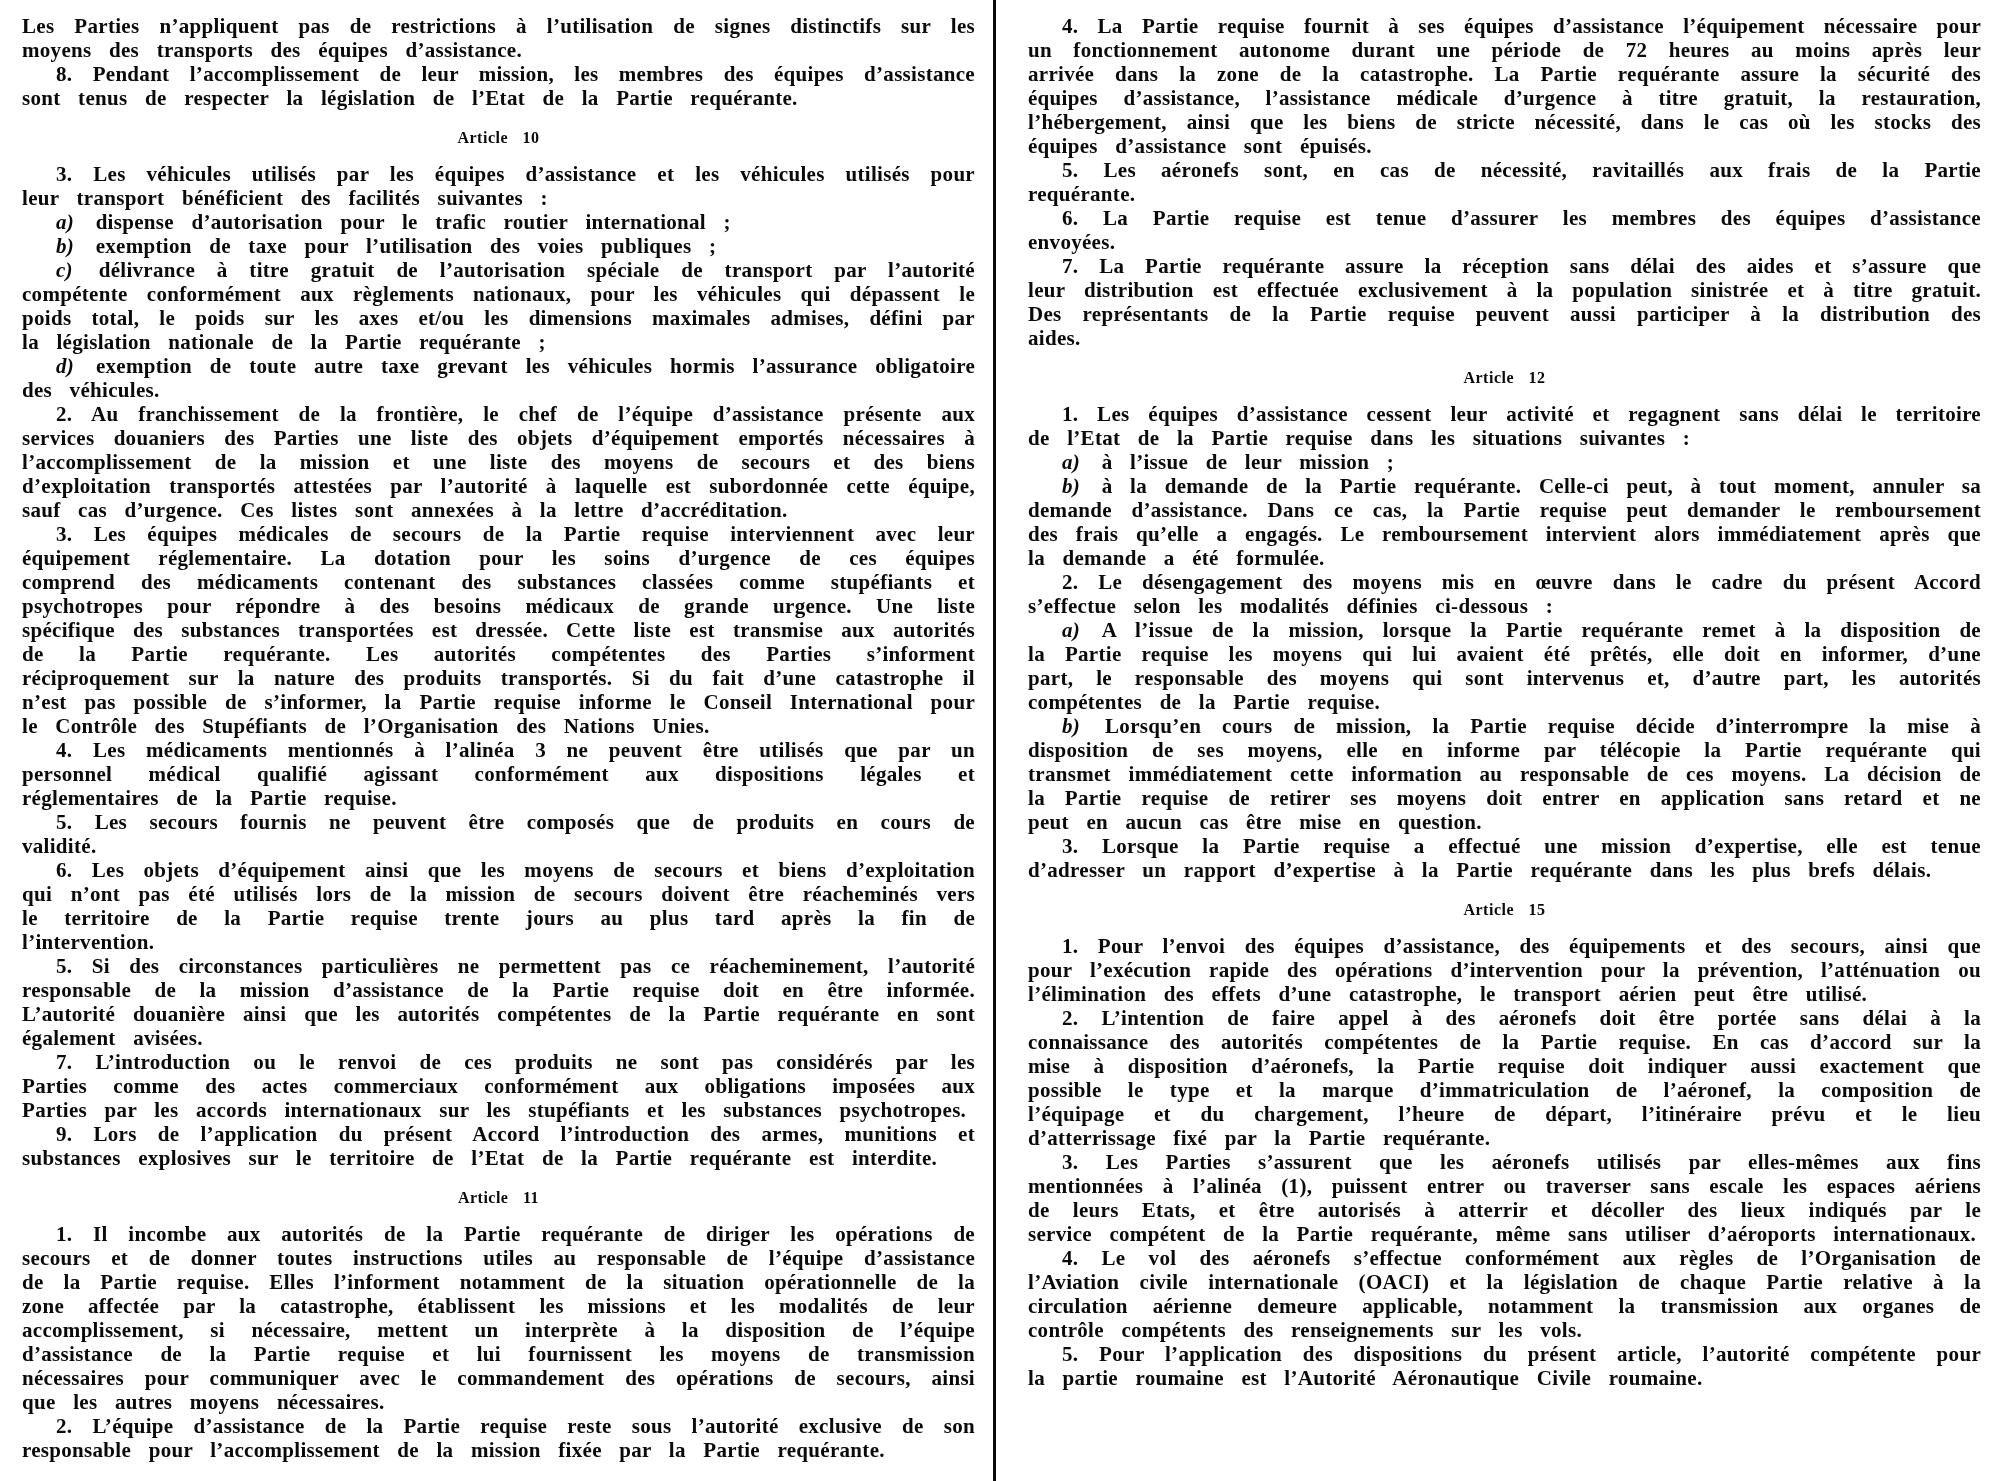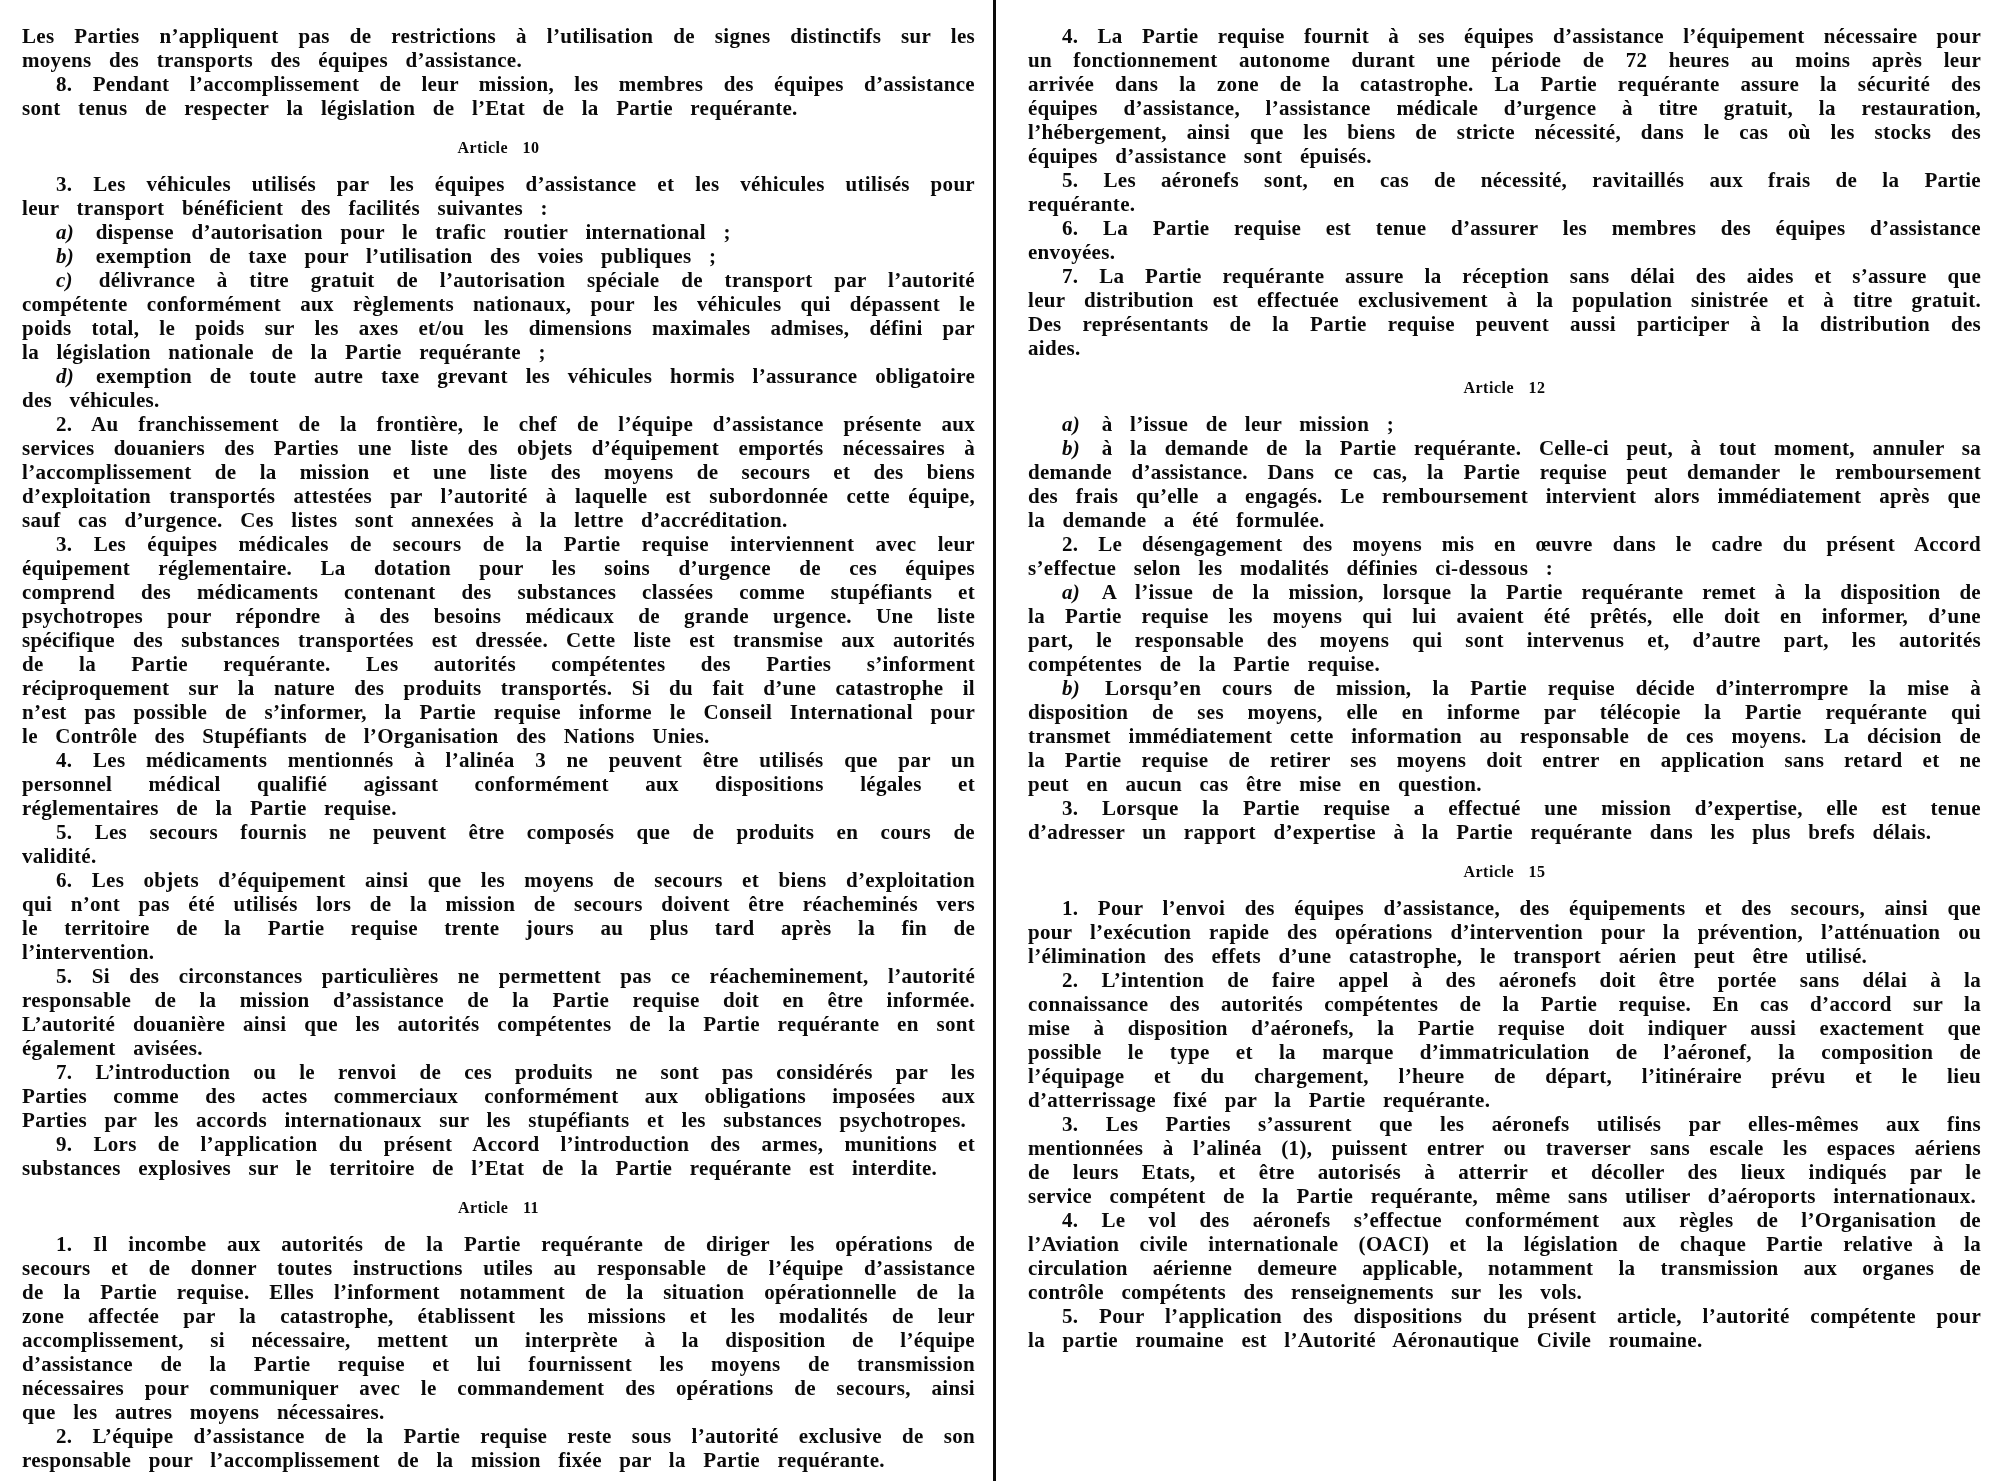--- a/index.html
+++ b/index.html
@@ -16,21 +16,21 @@
     font-family: "Liberation Serif", "DejaVu Serif", serif;
     font-weight: 700;
     font-size: 21px;
     line-height: 24px;
     overflow: hidden;
     display: flex;
   }
   .col {
     box-sizing: border-box;
     width: 953px;
-    padding-top: 24px;
+    padding-top: 14px;
     text-align: justify;
     letter-spacing: 0.3px;
     word-spacing: 12px;
   }
   .col-left  { margin-left: 22px; }
   .col-right { margin-left: 32px; }
   .divider {
     width: 3px;
     background: #0a0a0a;
     margin-left: 18px;
@@ -78,20 +78,21 @@
       <p class="para">1. Il incombe aux autorités de la Partie requérante de diriger les opérations de secours et de donner toutes instructions utiles au responsable de l’équipe d’assistance de la Partie requise. Elles l’informent notamment de la situation opérationnelle de la zone affectée par la catastrophe, établissent les missions et les modalités de leur accomplissement, si nécessaire, mettent un interprète à la disposition de l’équipe d’assistance de la Partie requise et lui fournissent les moyens de transmission nécessaires pour communiquer avec le commandement des opérations de secours, ainsi que les autres moyens nécessaires.</p>
       <p class="para">2. L’équipe d’assistance de la Partie requise reste sous l’autorité exclusive de son responsable pour l’accomplissement de la mission fixée par la Partie requérante.</p>
     </div>
   <div class="divider"></div>
   <div class="col col-right" id="col-1">
       <p class="para">4. La Partie requise fournit à ses équipes d’assistance l’équipement nécessaire pour un fonctionnement autonome durant une période de 72 heures au moins après leur arrivée dans la zone de la catastrophe. La Partie requérante assure la sécurité des équipes d’assistance, l’assistance médicale d’urgence à titre gratuit, la restauration, l’hébergement, ainsi que les biens de stricte nécessité, dans le cas où les stocks des équipes d’assistance sont épuisés.</p>
       <p class="para">5. Les aéronefs sont, en cas de nécessité, ravitaillés aux frais de la Partie requérante.</p>
       <p class="para">6. La Partie requise est tenue d’assurer les membres des équipes d’assistance envoyées.</p>
       <p class="para">7. La Partie requérante assure la réception sans délai des aides et s’assure que leur distribution est effectuée exclusivement à la population sinistrée et à titre gratuit. Des représentants de la Partie requise peuvent aussi participer à la distribution des aides.</p>
       <h2 class="article-heading">Article 12</h2>
+      <p class="para">1. Les équipes d’assistance cessent leur activité et regagnent sans délai le territoire de l’Etat de la Partie requise dans les situations suivantes :</p>
       <p class="para"><i class="marker">a)</i><span> à l’issue de leur mission ;</span></p>
       <p class="para"><i class="marker">b)</i><span> à la demande de la Partie requérante. Celle-ci peut, à tout moment, annuler sa demande d’assistance. Dans ce cas, la Partie requise peut demander le remboursement des frais qu’elle a engagés. Le remboursement intervient alors immédiatement après que la demande a été formulée.</span></p>
       <p class="para">2. Le désengagement des moyens mis en œuvre dans le cadre du présent Accord s’effectue selon les modalités définies ci-dessous :</p>
       <p class="para"><i class="marker">a)</i><span> A l’issue de la mission, lorsque la Partie requérante remet à la disposition de la Partie requise les moyens qui lui avaient été prêtés, elle doit en informer, d’une part, le responsable des moyens qui sont intervenus et, d’autre part, les autorités compétentes de la Partie requise.</span></p>
       <p class="para"><i class="marker">b)</i><span> Lorsqu’en cours de mission, la Partie requise décide d’interrompre la mise à disposition de ses moyens, elle en informe par télécopie la Partie requérante qui transmet immédiatement cette information au responsable de ces moyens. La décision de la Partie requise de retirer ses moyens doit entrer en application sans retard et ne peut en aucun cas être mise en question.</span></p>
       <p class="para">3. Lorsque la Partie requise a effectué une mission d’expertise, elle est tenue d’adresser un rapport d’expertise à la Partie requérante dans les plus brefs délais.</p>
       <h2 class="article-heading">Article 15</h2>
       <p class="para">1. Pour l’envoi des équipes d’assistance, des équipements et des secours, ainsi que pour l’exécution rapide des opérations d’intervention pour la prévention, l’atténuation ou l’élimination des effets d’une catastrophe, le transport aérien peut être utilisé.</p>
       <p class="para">2. L’intention de faire appel à des aéronefs doit être portée sans délai à la connaissance des autorités compétentes de la Partie requise. En cas d’accord sur la mise à disposition d’aéronefs, la Partie requise doit indiquer aussi exactement que possible le type et la marque d’immatriculation de l’aéronef, la composition de l’équipage et du chargement, l’heure de départ, l’itinéraire prévu et le lieu d’atterrissage fixé par la Partie requérante.</p>
       <p class="para">3. Les Parties s’assurent que les aéronefs utilisés par elles-mêmes aux fins mentionnées à l’alinéa (1), puissent entrer ou traverser sans escale les espaces aériens de leurs Etats, et être autorisés à atterrir et décoller des lieux indiqués par le service compétent de la Partie requérante, même sans utiliser d’aéroports internationaux.</p>

